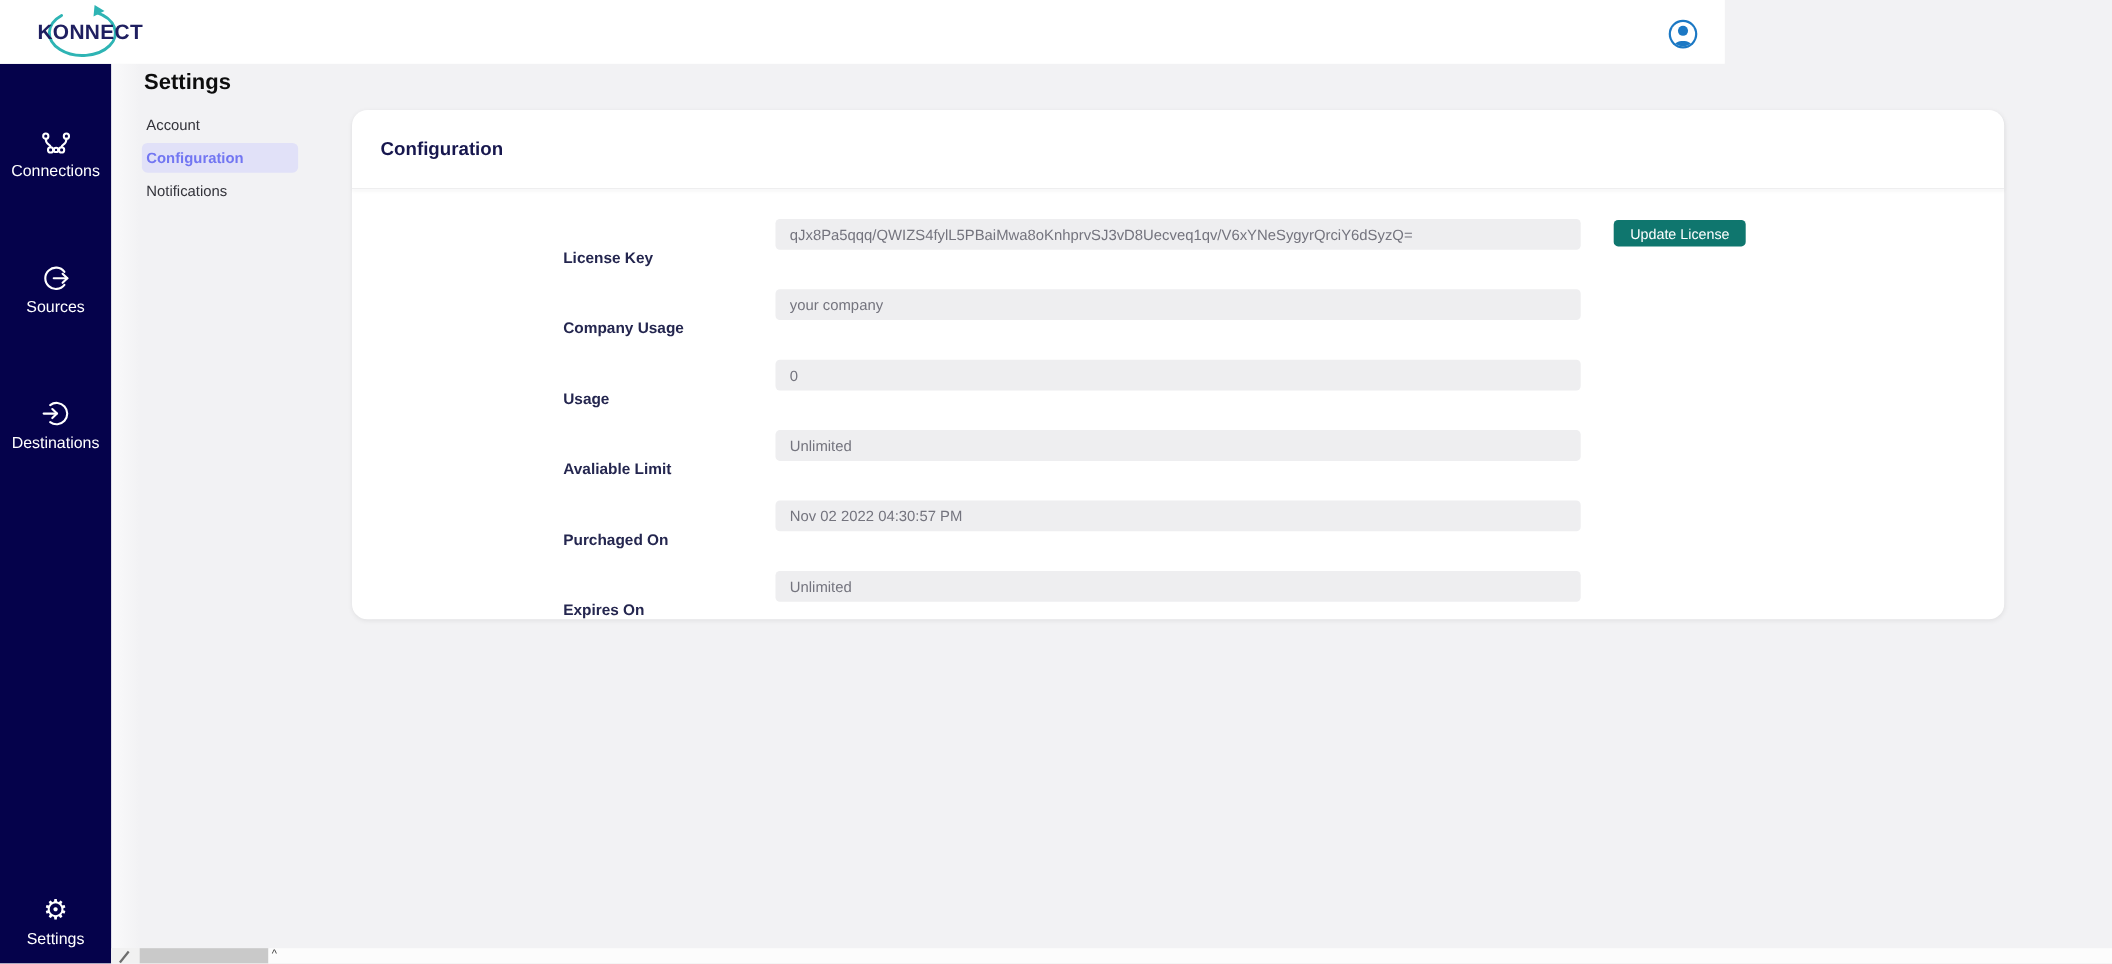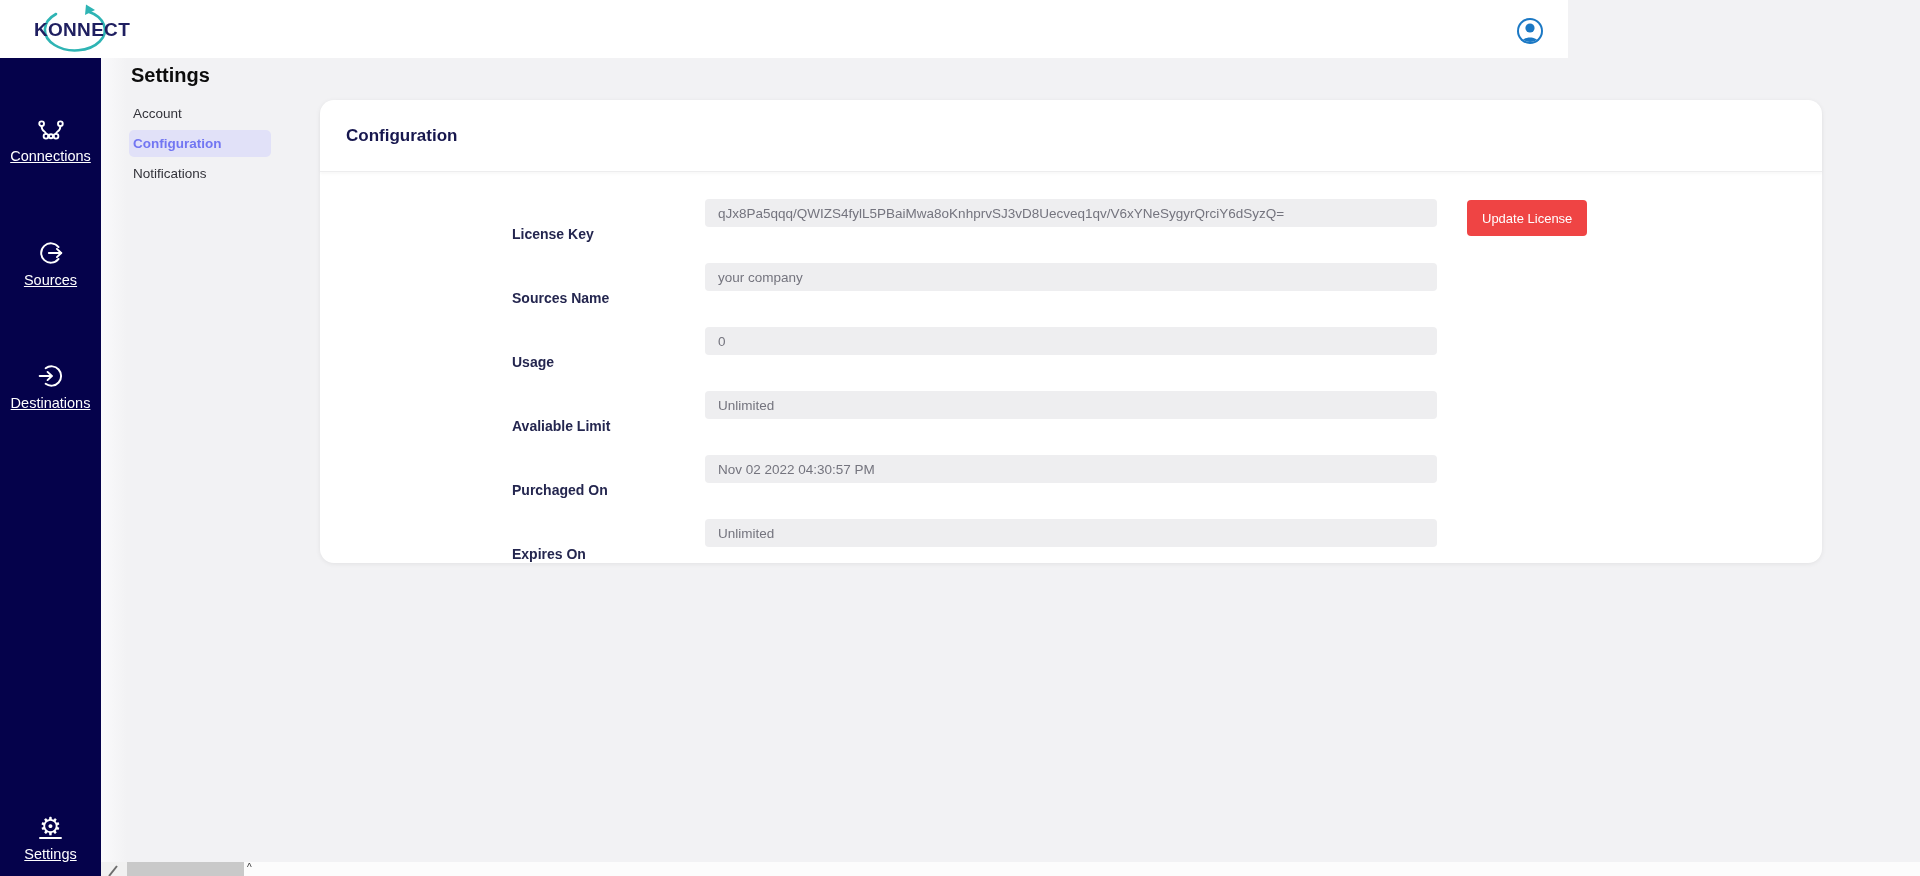--- a/index.html
+++ b/index.html
@@ -12,21 +12,21 @@
   .topbar { position:absolute; top:0; left:0; width:1568px; height:58px; background:#ffffff; z-index:5; }
   .logo { position:absolute; left:26px; top:3px; width:100px; height:52px; }
   .logo svg { position:absolute; left:0; top:0; }
   .logo-text {
     position:absolute; left:8px; top:16px; width:88px; text-align:center;
     font-size:19px; font-weight:800; color:#1f1f60; letter-spacing:.3px;
   }
   .avatar { position:absolute; right:24px; top:17px; width:28px; height:28px; cursor:pointer; }
   
   .sidebar { position:absolute; left:0; top:58px; width:101px; height:818px; background:#05024b; z-index:4; }
-  .side-item { position:absolute; left:0; width:101px; text-align:center; color:#fff; cursor:pointer;text-decoration:underline; }
+  .side-item { position:absolute; left:0; width:101px; text-align:center; color:#fff; cursor:pointer; }
   .side-item .sicon { display:block; height:28px; }
   .side-item .slabel { display:block; margin-top:5px; font-size:14.5px; color:#ffffff; }
   .si-connections { top:57px; }
   .si-sources { top:181px; }
   .si-destinations { top:304px; }
   .si-settings { top:755px; }
   .gear-glyph { font-size:25px; line-height:28px; color:#fff; font-family:"DejaVu Sans",sans-serif; }
   
   .page-title { position:absolute; left:131px; top:64px; font-size:20px; font-weight:800; color:#0d0d0d; }
   .settings-nav { position:absolute; left:129px; top:100px; width:142px; }
@@ -47,22 +47,22 @@
   .card-title { font-size:17px; font-weight:800; color:#17174e; }
   .card-body { padding-top:27px; }
   .row { display:flex; align-items:flex-start; padding-left:192px; margin-bottom:21px; }
   .flabel { width:193px; padding-top:3px; font-size:14px; font-weight:700; color:#24264f;margin-top:24px; }
   .finput {
     width:732px; height:28px; background:#eeeef0; border:none; outline:none;
     border-radius:4px; padding:0 13px; font-size:13.5px; color:#74747e;
     font-family:"Liberation Sans","DejaVu Sans",sans-serif;
   }
   .update-btn {
-    margin-left:30px; margin-top:1px; height:36px; padding:0 15px;
-    background:#ef4444; color:#ffffff; border:none; border-radius:4px;
+    margin-left:30px; margin-top:1px; height:24px; padding:0 15px;
+    background:#0f766e; color:#ffffff; border:none; border-radius:4px;
     font-size:13px; cursor:pointer; font-family:"Liberation Sans","DejaVu Sans",sans-serif;
   }
   
   .hscroll { position:absolute; left:101px; right:0; bottom:0; height:14px; background:#f1f1f1; z-index:6; }
   .hscroll .track { position:absolute; left:143px; right:0; top:0; height:14px; background:#fcfcfc; }
   .hscroll .thumb { position:absolute; left:26px; top:0; width:117px; height:14px; background:#c9c9c9; cursor:pointer; }
   .hscroll .slash { position:absolute; left:6px; top:1px; cursor:pointer; }
   .hscroll .caret { position:absolute; left:146px; top:0px; font-size:10px; color:#333; cursor:pointer; z-index:2; }
   .left-fade {
     position:absolute; left:101px; top:58px; width:26px; height:804px;
@@ -171,21 +171,21 @@
   </div>
   <div class="card-body">
 
       <div class="row">
         <div class="flabel">License Key</div>
         <input class="finput" type="text" readonly="" value="qJx8Pa5qqq/QWIZS4fylL5PBaiMwa8oKnhprvSJ3vD8Uecveq1qv/V6xYNeSygyrQrciY6dSyzQ=" style="">
         <button class="update-btn">Update License</button>
       </div>
 
       <div class="row">
-        <div class="flabel">Sources Name</div>
+        <div class="flabel">Company Usage</div>
         <input class="finput" type="text" readonly="" value="your company" style="">
 
       </div>
 
       <div class="row">
         <div class="flabel">Usage</div>
         <input class="finput" type="text" readonly="" value="0" style="">
 
       </div>
 

